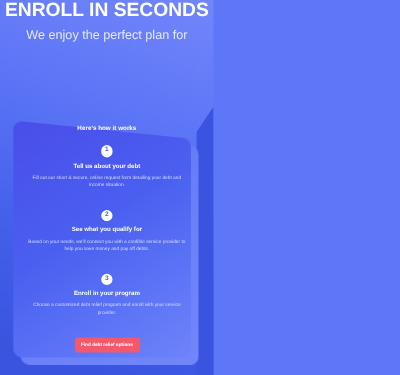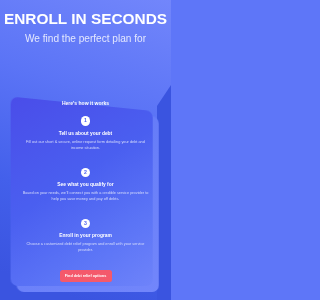--- a/index.html
+++ b/index.html
@@ -11,21 +11,21 @@
   .bg{position:absolute;inset:0;
       background:linear-gradient(200deg,#7286FB 0%,#5B74F6 34%,#4360EB 66%,#3A54E0 92%,#3A54E0 100%);}
 
   
   .wall{position:absolute;left:157px;top:85px;width:14px;height:215px;
         background:#3A54E0;
         clip-path:polygon(0 21px, 14px 0, 14px 215px, 0 215px);}
 
   
   .hero{position:absolute;left:0;top:0;width:171px;text-align:center;}
-  .hero h1{margin:0;padding-top:10px;font-size:15.4px;font-weight:700;color:#fff;letter-spacing:0px;}
+  .hero h1{margin:0;padding-top:0;font-size:15.4px;font-weight:700;color:#fff;letter-spacing:0px;}
   .hero p{margin:0;padding-top:4px;font-size:10.1px;line-height:13.6px;color:#E4E8FE;font-weight:400;}
 
   
   .plate{position:absolute;left:19px;top:110px;width:143px;height:182px;border-radius:7px;
          background:linear-gradient(145deg,#5E75F6 0%,#6A80F9 55%,#7286FB 100%);
          transform:perspective(220px) rotateY(7deg);transform-origin:center bottom;}
 
   
   .card{position:absolute;left:13px;top:104px;width:143px;height:182px;border-radius:7px;
         background:linear-gradient(145deg,#4A4DE9 0%,#4A5FF0 42%,#5B74F6 72%,#6E83FA 100%);
@@ -52,21 +52,21 @@
 
 <div id="stage">
   <div class="bg"></div>
   <div class="wall"></div>
   <div class="plate"></div>
   <div class="card"></div>
 
   <div class="hero">
     <h1>ENROLL IN SECONDS</h1>
     <p>
-      <span>We find the perfect plan for</span><br>
+      <span>We enjoy the perfect plan for</span><br>
     </p>
   </div>
 
   <div class="content">
     <div class="ctitle">Here's how it works</div>
 
     <div class="step" style="top:116px">
       <div class="badge">1</div>
       <div class="stitle">Tell us about your debt</div>
       <div class="sdesc">Fill out our short &amp; secure, online request form detailing your debt and income situation.</div>

